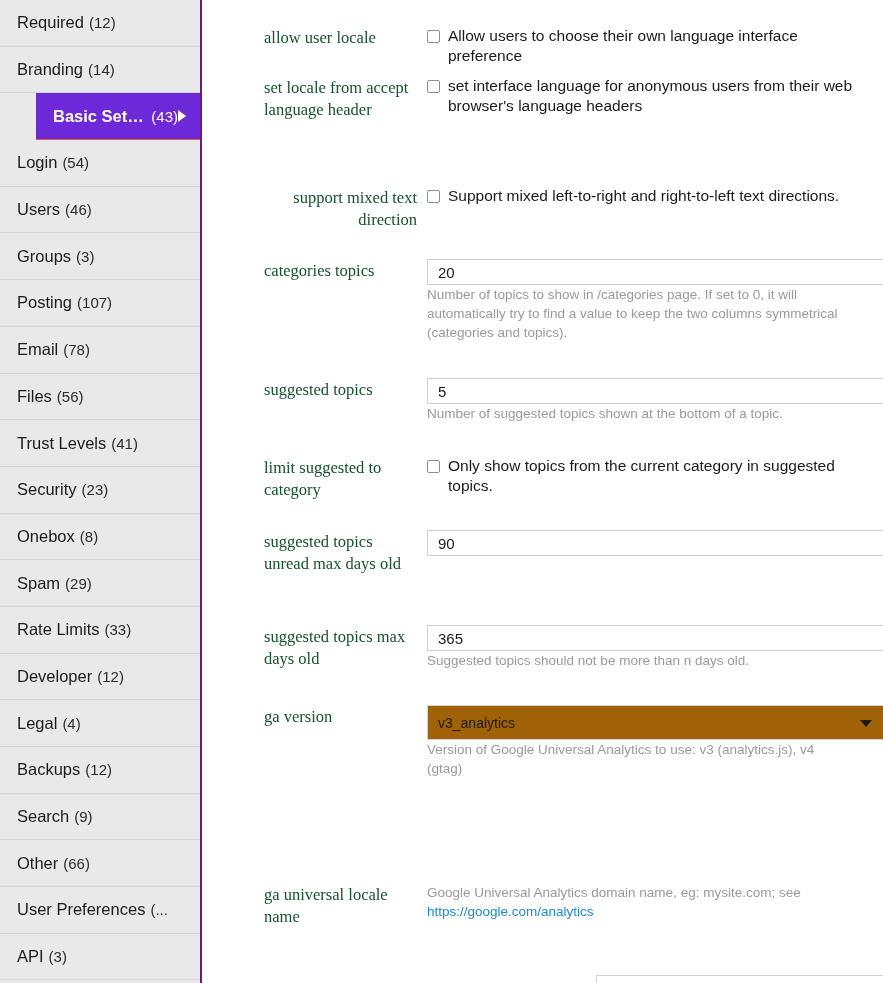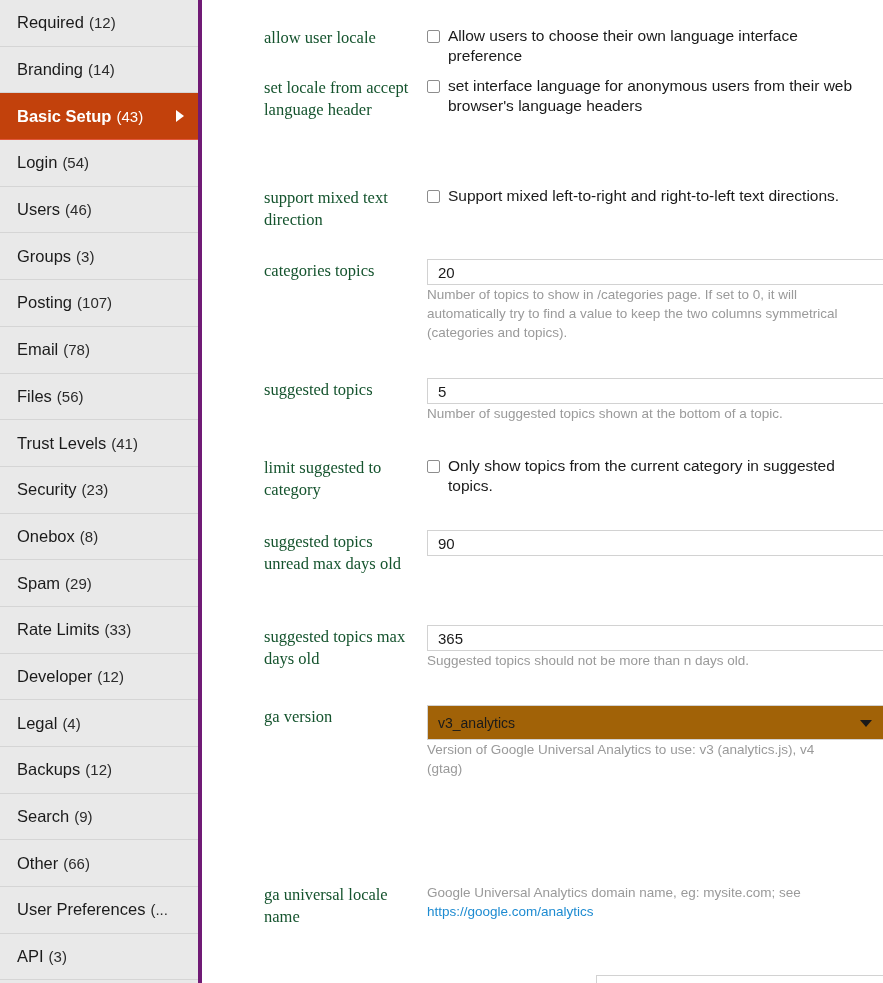--- a/index.html
+++ b/index.html
@@ -22,21 +22,21 @@
     align-items: flex-start;
     background: #ffffff;
   }
 
   
   .sidebar {
     width: 202px;
     min-width: 202px;
     height: 983px;
     background: #e9e9e9;
-    border-right: 4px solid #701a75;
+    border-right: 2px solid #701a75;
     overflow: hidden;
     position: relative;
   }
   .nav-item {
     position: relative;
     height: 46.7px;
     display: flex;
     align-items: center;
     padding: 0 14px 0 17px;
     border-bottom: 1px solid #d5d5d5;
@@ -55,22 +55,23 @@
     text-overflow: ellipsis;
     white-space: nowrap;
   }
   .nav-item .nav-count {
     font-size: 15px;
     color: #2b2b2b;
     margin-left: 5px;
     white-space: nowrap;
   }
   .nav-item.active {
-    background: #c2410c;
+    background: #6d28d9;
     border-bottom-color: #e2573a;
+    margin-left: 36px;
   }
   .nav-item.active .nav-label,
   .nav-item.active .nav-count { color: #ffffff; }
   .nav-item.active .nav-label { font-weight: bold; }
   .nav-arrow {
     margin-left: auto;
     width: 0; height: 0;
     border-left: 8px solid #ffffff;
     border-top: 6px solid transparent;
     border-bottom: 6px solid transparent;
@@ -310,21 +311,21 @@
       </div>
       <div class="setting-row" style="top: 76px;">
         <div class="setting-label">set locale from accept language header</div>
         <div class="setting-field">
           <label class="cb-wrap">
             <span class="cb-box"></span>
             <span class="cb-text wide">set interface language for anonymous users from their web browser's language headers</span>
           </label>
         </div>
       </div>
-      <div class="setting-row" style="top: 186px;">
+      <div class="setting-row" style="top: 186px; text-align: right;">
         <div class="setting-label">support mixed text direction</div>
         <div class="setting-field">
           <label class="cb-wrap">
             <span class="cb-box"></span>
             <span class="cb-text">Support mixed left-to-right and right-to-left text directions.</span>
           </label>
         </div>
       </div>
       <div class="setting-row" style="top: 259px;">
         <div class="setting-label">categories topics</div>

